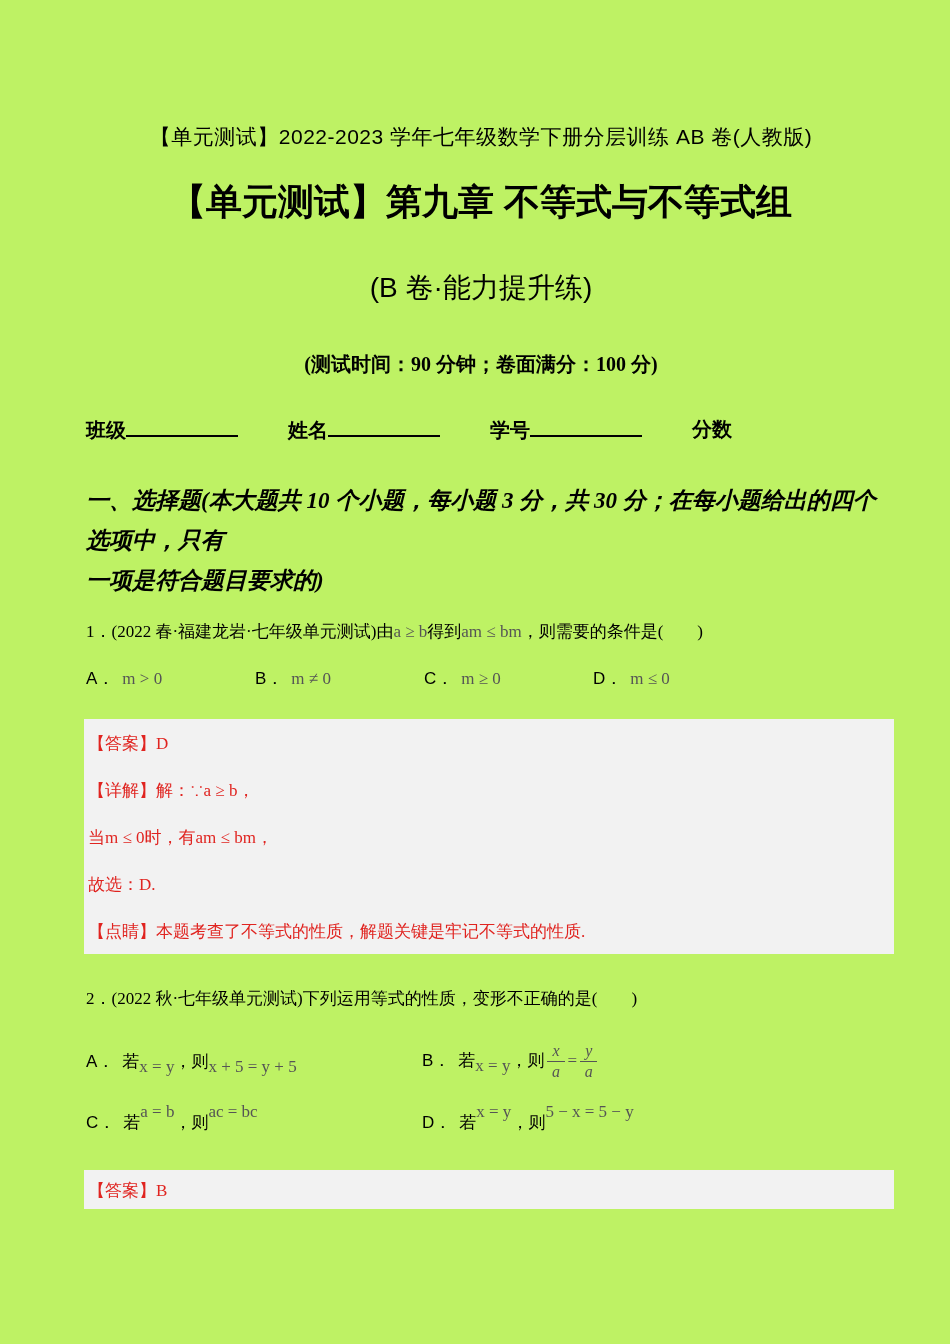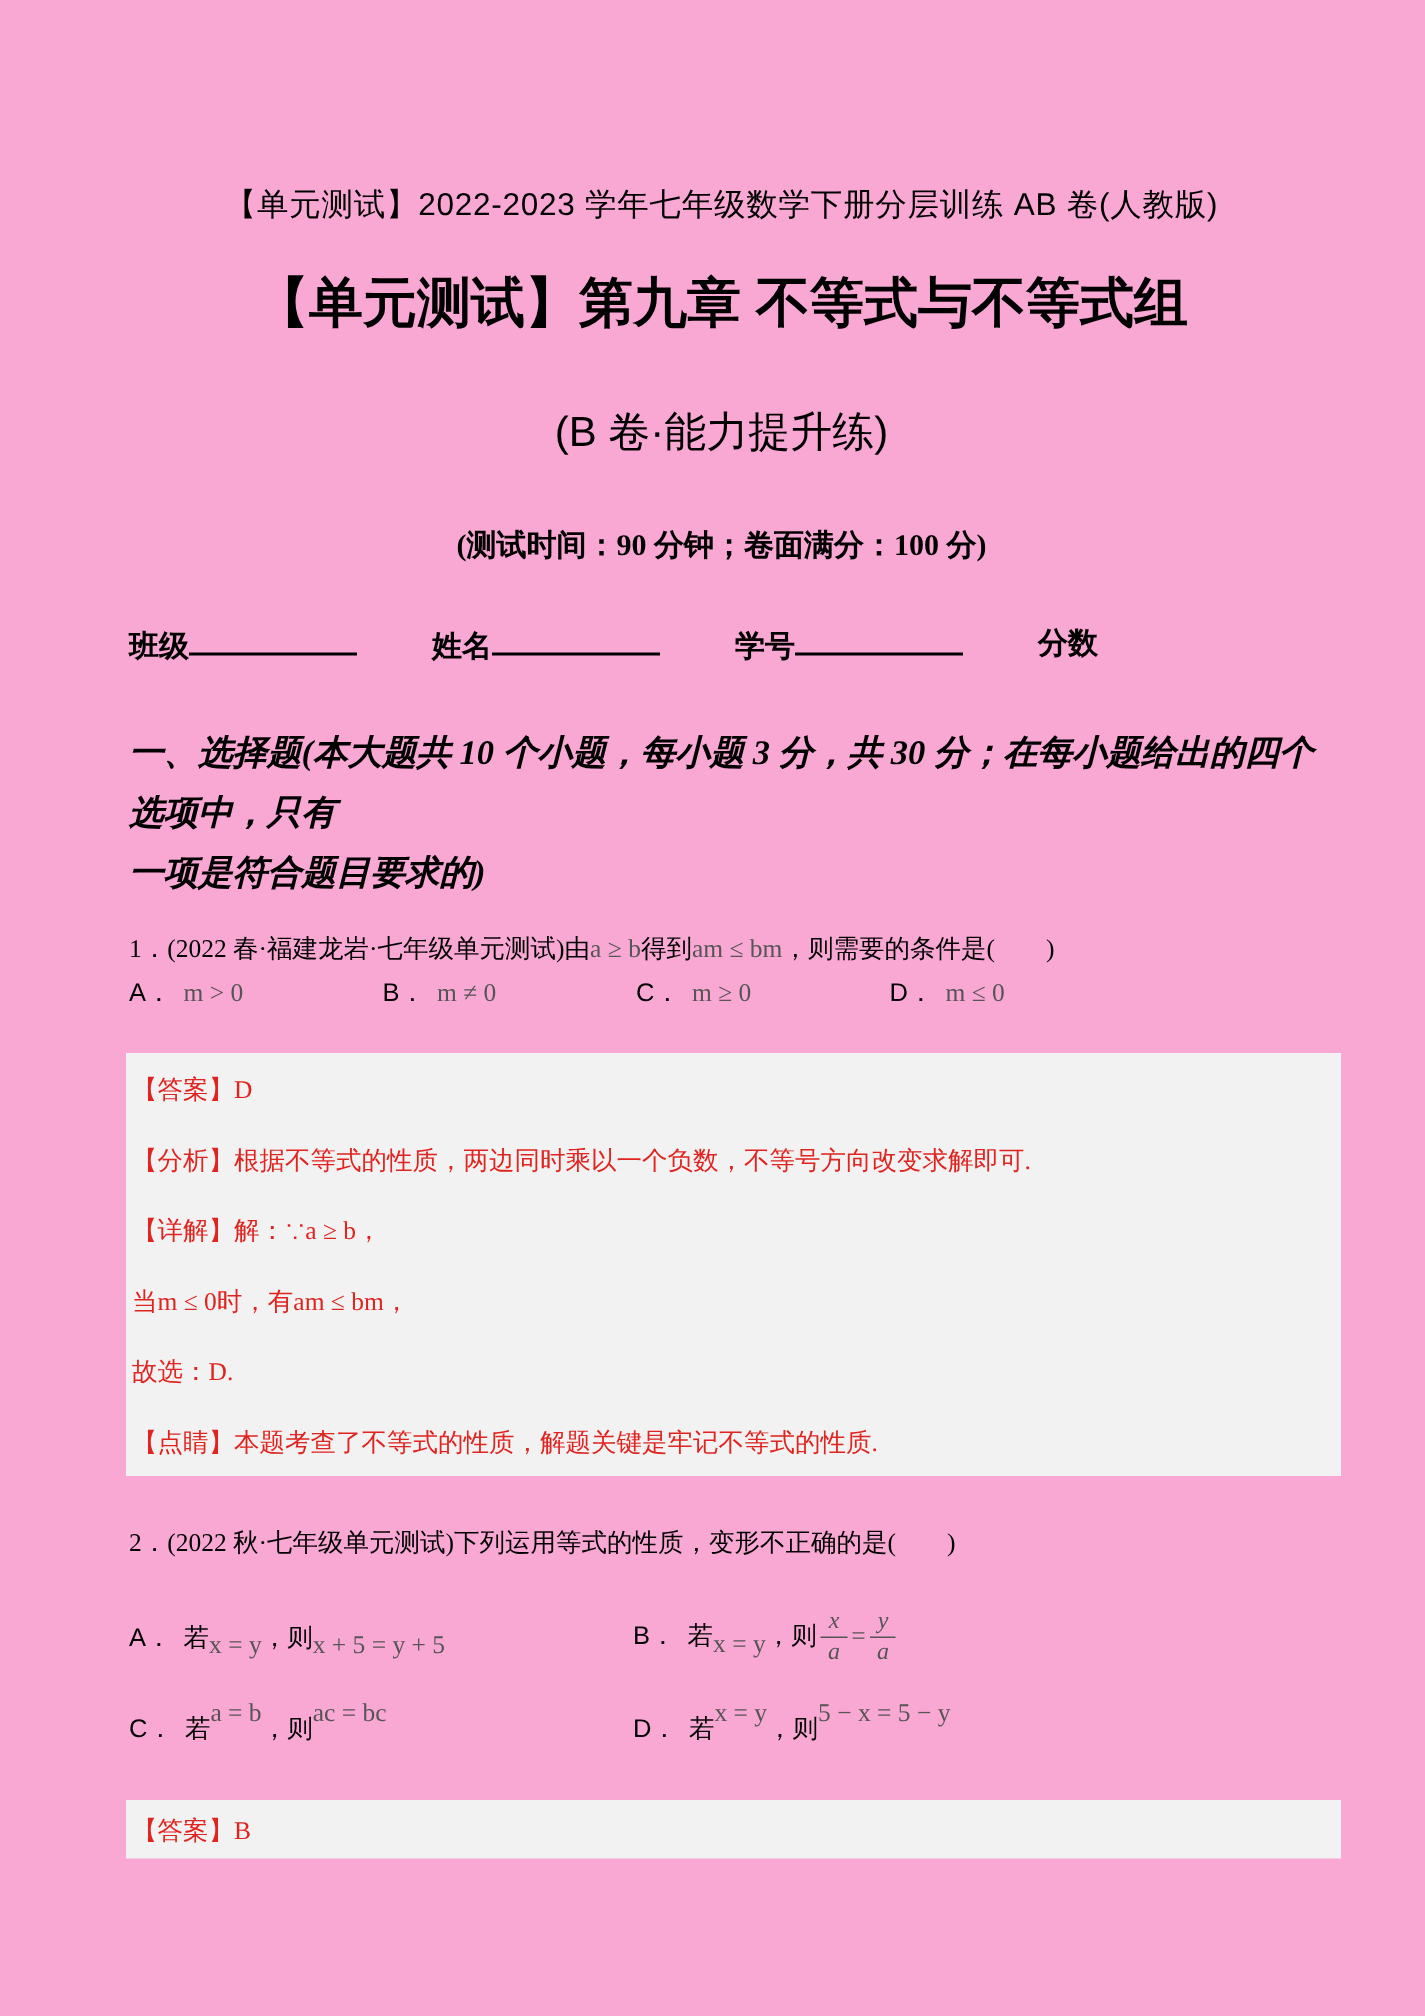--- a/index.html
+++ b/index.html
@@ -1,19 +1,19 @@
 <!DOCTYPE html>
 <html><head>
 <meta charset="utf-8">
 <style>
   html,body{margin:0;padding:0;background:#fff;}
   .page{
     position:relative;
     width:950px;height:1344px;
-    background:#f9a8d4;
+    background:#bef264;
     box-sizing:border-box;
     padding:122px 74px 0 86px;
     font-family:"Liberation Serif",serif;
     color:#000;
     overflow:hidden;
   }
   .doc-header{
     text-align:center;
     font-family:"Liberation Sans",sans-serif;
     font-size:21px;font-weight:500;
@@ -57,20 +57,21 @@
     font-style:italic;
   }
   .question-stem{
     font-size:17px;
     margin-top:16px;
     line-height:30px;
   }
   .q2-stem{margin-top:30px;}
   .options-row{
     display:flex;
+    margin-top:18px;
     font-size:17px;
     line-height:28px;
   }
   .options-row .option{width:169px;}
   .options-grid{
     display:grid;
     grid-template-columns:336px auto;
     row-gap:26px;
     margin-top:28px;
     font-size:17px;
@@ -148,21 +149,20 @@
   <div>
     <div class="question-stem"><span class="text">1．(2022 春·福建龙岩·七年级单元测试)由</span><span class="math">a ≥ b</span><span class="text">得到</span><span class="math">am ≤ bm</span><span class="text">，则需要的条件是(　　)</span></div>
     <div class="options-row">
       <span class="option"><span class="opt-label">A．</span><span><span class="math">m &gt; 0</span></span></span>
       <span class="option"><span class="opt-label">B．</span><span><span class="math">m ≠ 0</span></span></span>
       <span class="option"><span class="opt-label">C．</span><span><span class="math">m ≥ 0</span></span></span>
       <span class="option"><span class="opt-label">D．</span><span><span class="math">m ≤ 0</span></span></span>
     </div>
     <div class="answer-block">
       <div class="ans-line"><span class="text">【答案】D</span></div>
-      <div class="ans-line"><span class="text">【分析】根据不等式的性质，两边同时乘以一个负数，不等号方向改变求解即可.</span></div>
       <div class="ans-line"><span class="text">【详解】解：∵</span><span class="math">a ≥ b</span><span class="text">，</span></div>
       <div class="ans-line"><span class="text">当</span><span class="math">m ≤ 0</span><span class="text">时，有</span><span class="math">am ≤ bm</span><span class="text">，</span></div>
       <div class="ans-line"><span class="text">故选：D.</span></div>
       <div class="ans-line"><span class="text">【点睛】本题考查了不等式的性质，解题关键是牢记不等式的性质.</span></div>
     </div>
   </div>
 
   <div>
     <div class="question-stem q2-stem"><span class="text">2．(2022 秋·七年级单元测试)下列运用等式的性质，变形不正确的是(　　)</span></div>
     <div class="options-grid">

